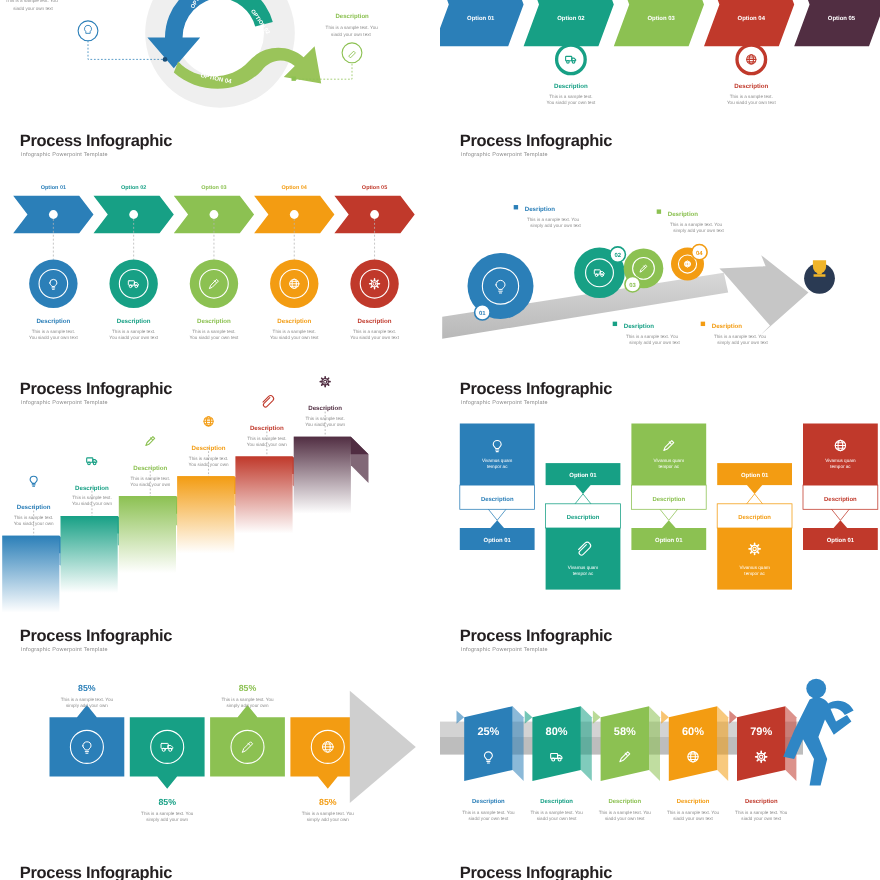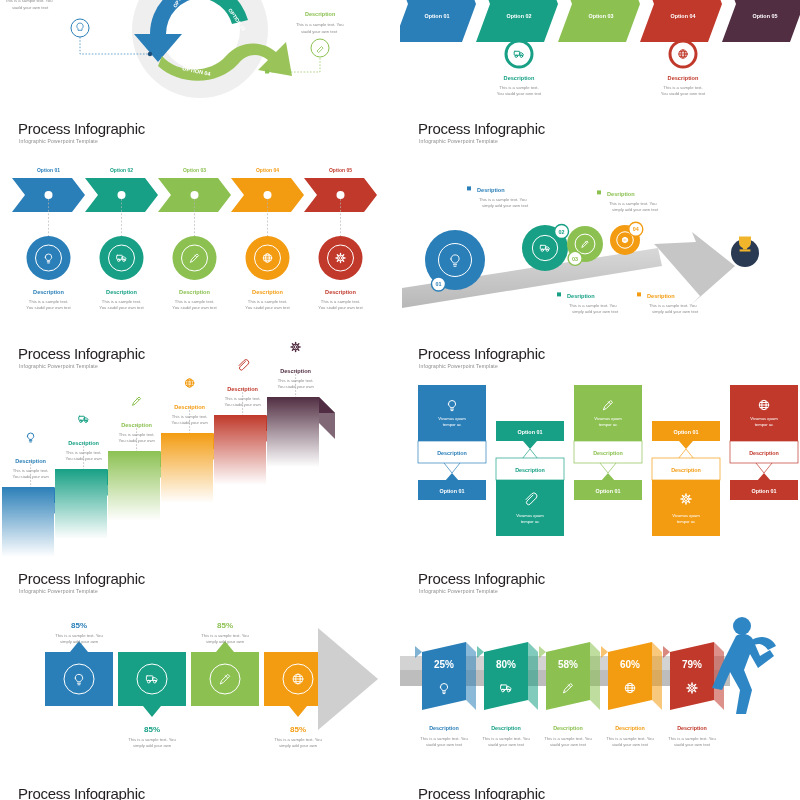--- a/index.html
+++ b/index.html
@@ -1,20 +1,20 @@
 <!DOCTYPE html>
 <html><head>
 <meta charset="utf-8">
 <style>
   * { box-sizing: border-box; margin:0; padding:0; }
   html,body { width:800px; height:800px; background:#fff; overflow:hidden;
     font-family:"Liberation Sans", sans-serif; }
   .sheet { position:relative; width:800px; height:800px; }
   .panel { position:absolute; background:#fff; overflow:hidden; }
-  .ptitle { position:absolute; left:18px; top:10px; font-size:15px; font-weight:400;
+  .ptitle { position:absolute; left:18px; top:10px; font-size:15px; font-weight:700;
     color:#231f20; letter-spacing:-0.3px; }
   .psub { position:absolute; left:19px; top:28px; font-size:5px; color:#8b8b8b; letter-spacing:.2px; }
   svg { display:block; overflow:visible; }
 </style>
 </head>
 <body>
 
 <div class="sheet">
 
 <div class="panel" style="left:0;top:0;width:400px;height:108px;">

